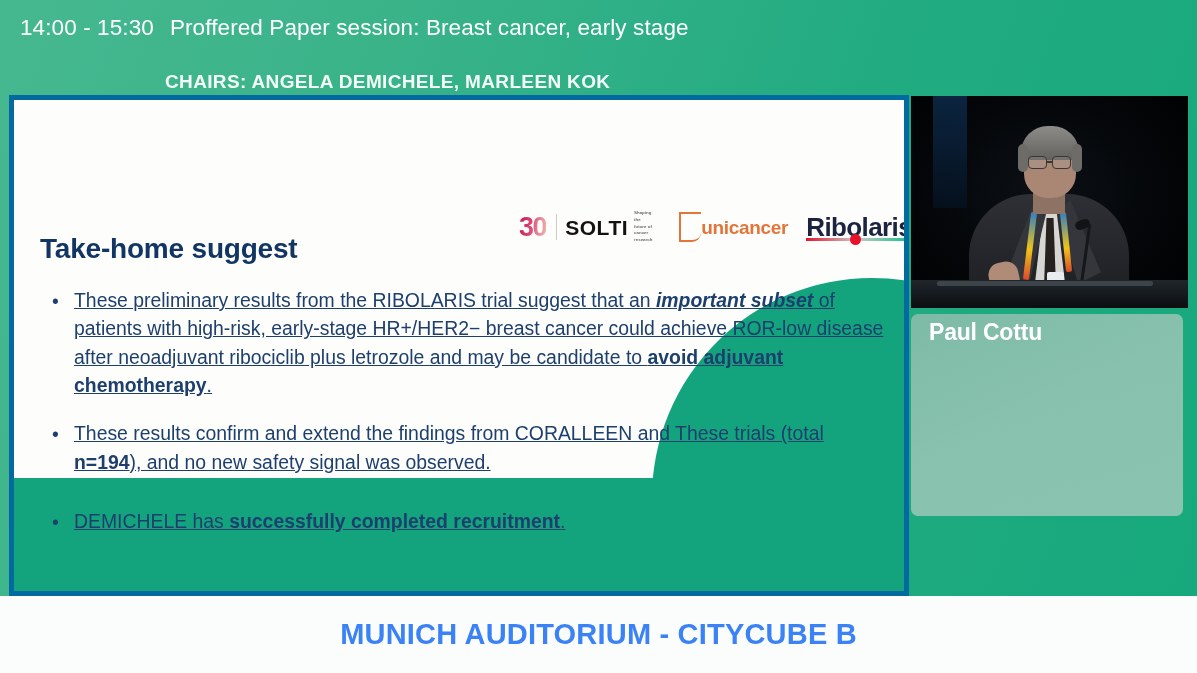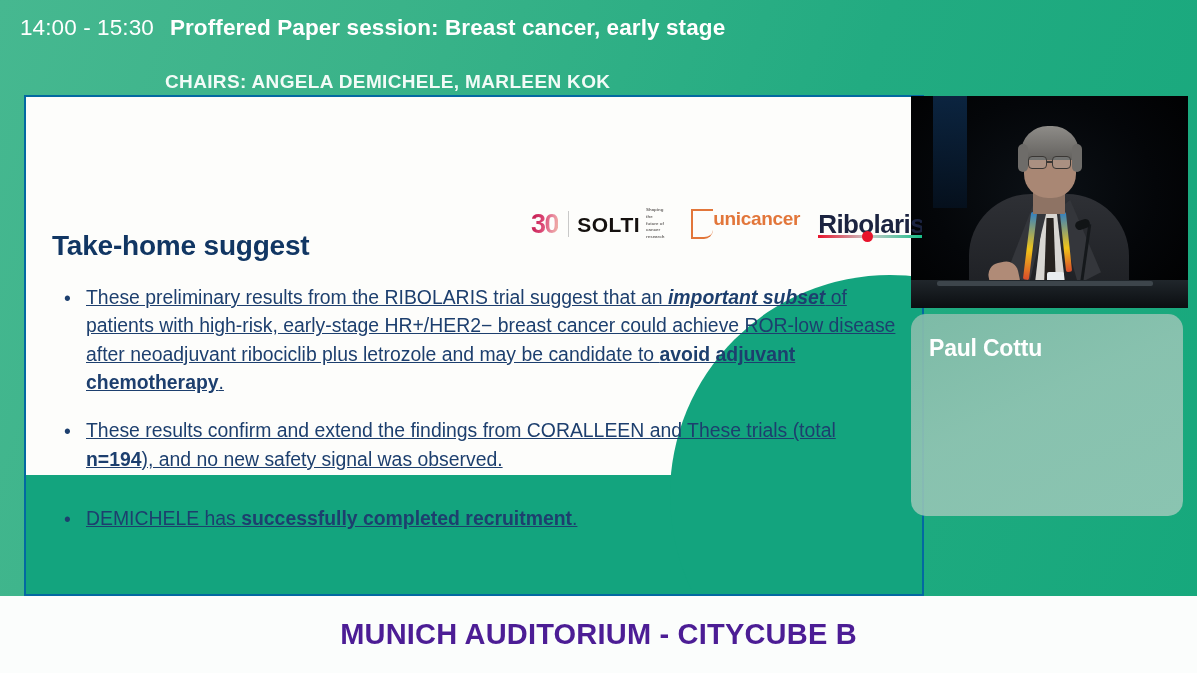--- a/index.html
+++ b/index.html
@@ -10,32 +10,32 @@
     position:relative;
   }
 
   
   #header { position:absolute; left:0; top:0; width:1197px; height:95px; }
   #session-time-title {
     position:absolute; left:20px; top:15px;
     color:#ffffff; font-size:22.5px; letter-spacing:.1px; white-space:nowrap;
   }
   #session-time { font-weight:400; }
-  #session-title { font-weight:700; margin-left:16px;margin-top:25px; }
+  #session-title { font-weight:400; margin-left:16px;margin-top:25px; }
   #chairs {
     position:absolute; left:165px; top:71px;
     color:#f2fbf7; font-size:19px; font-weight:700; letter-spacing:.35px;
     white-space:nowrap;
   }
 
   
   #slide {
-    position:absolute; left:24px; top:95px; width:900px; height:501px;
+    position:absolute; left:9px; top:95px; width:900px; height:501px;
     background:#13a47e; overflow:hidden;
-    border:2px solid #0369a1;
+    border:5px solid #0369a1;
   }
   #slide-white {
     position:absolute; left:0; top:0; width:896px; height:372px;
     background:#fdfdfb;
   }
   
   #slide-curve {
     position:absolute; right:-188px; top:178px;
     width:440px; height:440px;
     background:#13a47e;
@@ -58,21 +58,21 @@
     line-height:1;
   }
   .logo-divider { width:1px; height:26px; background:#c9c9c9; margin:0 9px 0 10px; }
   .solti-word {
     font-size:21px; font-weight:800; letter-spacing:.5px; color:#15110f; line-height:1;
   }
   .solti-tag {
     font-size:4.4px; line-height:1.5; color:#6d6a68; margin-left:6px;
     max-width:46px; font-weight:600;
   }
-  .unicancer-wrap { display:flex; margin-left:26px; }
+  .unicancer-wrap { display:flex; align-items:center; margin-left:26px; }
   .unicancer-bracket {
     width:22px; height:30px; border:2.3px solid #e2763a;
     border-right:none; border-bottom-right-radius:9px; border-top-right-radius:0;
     margin-right:-1px;
   }
   .unicancer-word {
     font-size:19px; font-weight:600; color:#e2763a; letter-spacing:-.3px; line-height:1;
     margin-left:1px;
   }
   .ribolaris-wrap { position:relative; margin-left:18px; }
@@ -155,37 +155,37 @@
                 background:#15181b; transform:rotate(8deg); }
   .v-mic-head { position:absolute; left:164px; top:124px; width:15px; height:9px;
                 background:#111416; border-radius:6px; transform:rotate(-18deg); }
   .v-hand { position:absolute; left:78px; top:166px; width:30px; height:30px;
             background:#b08b77; border-radius:12px 12px 10px 10px; transform:rotate(-12deg); }
 
   
   #speaker-panel {
     position:absolute; left:911px; top:314px; width:272px; height:202px;
     background:linear-gradient(155deg,rgba(133,188,170,.92) 0%,rgba(151,197,181,.88) 45%,rgba(158,201,186,.85) 100%);
-    border-radius:15px; padding:22px 16px 0 18px;
+    border-radius:7px; padding:6px 16px 0 18px;
   }
   #speaker-name {
     color:#ffffff; font-size:23px; font-weight:800; letter-spacing:-.2px; line-height:1.1;
     margin-bottom:9px;
   }
   #speaker-talk {
     color:#f3f8f6; font-size:13.3px; line-height:1.53; font-weight:400;
   }
 
   
   #footer {
     position:absolute; left:0; top:596px; width:1197px; height:77px;
     background:#fbfdfc; display:flex; align-items:center; justify-content:center;
   }
   #venue {
-    color:#4c1d95; font-size:29px; font-weight:800; letter-spacing:.2px;
+    color:#3b82f6; font-size:29px; font-weight:800; letter-spacing:.2px;
     white-space:nowrap;
   }
 </style>
 </head>
 <body>
 
 <div id="header">
   <div id="session-time-title">
     <span id="session-time">14:00 - 15:30</span><span id="session-title">Proffered Paper session: Breast cancer, early stage</span>
   </div>

